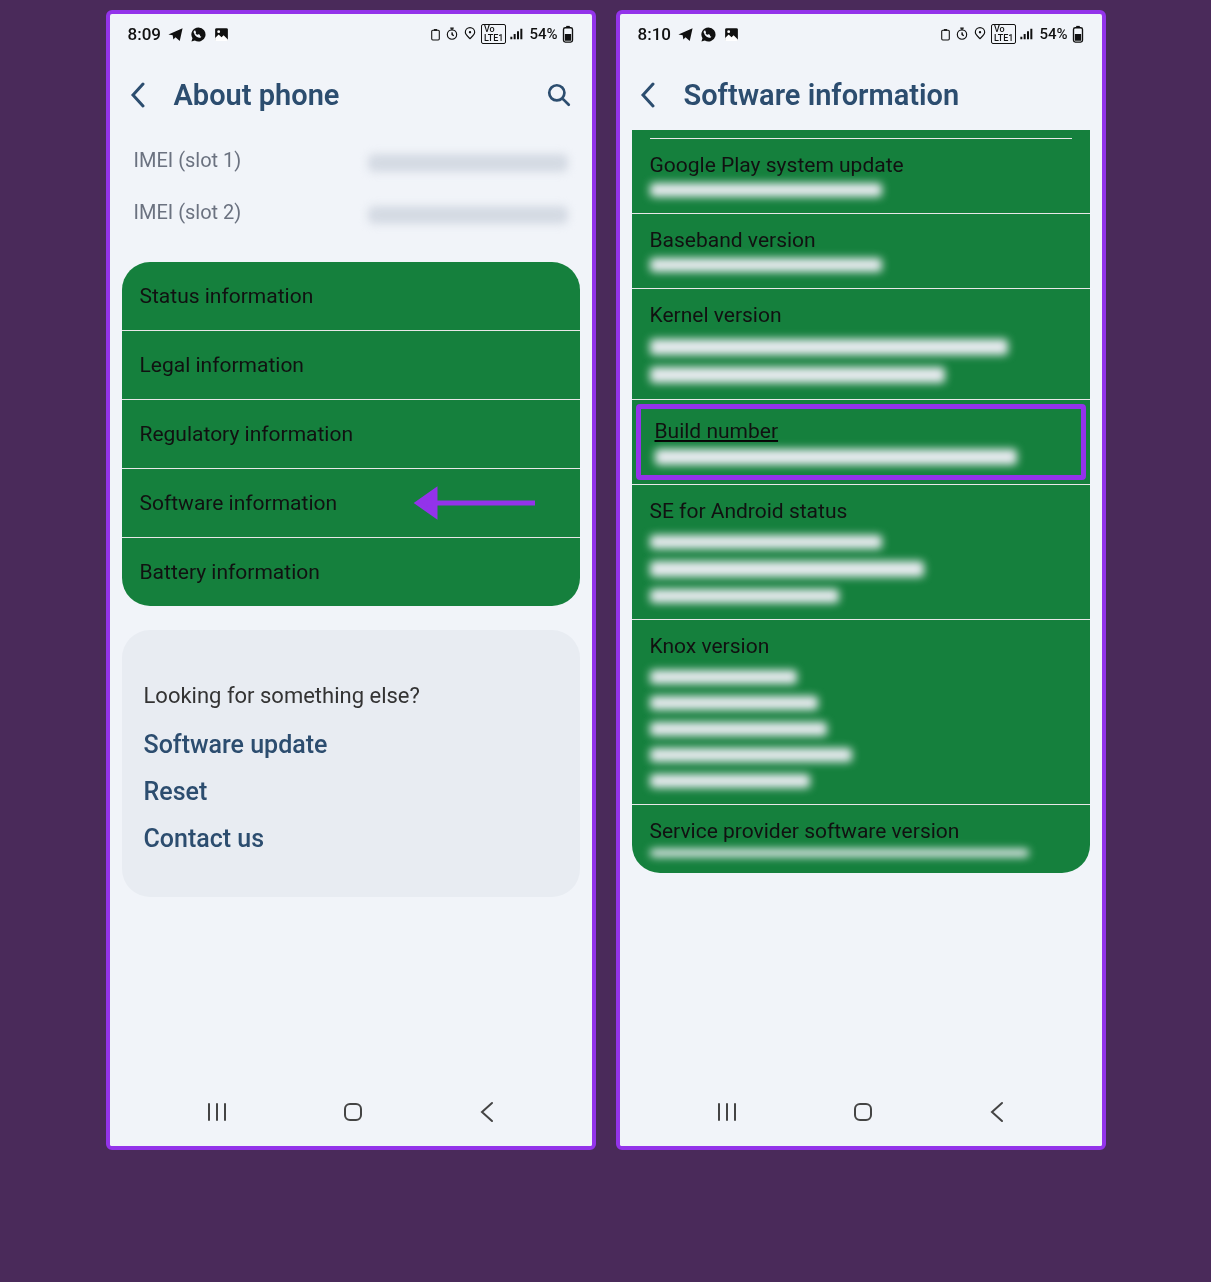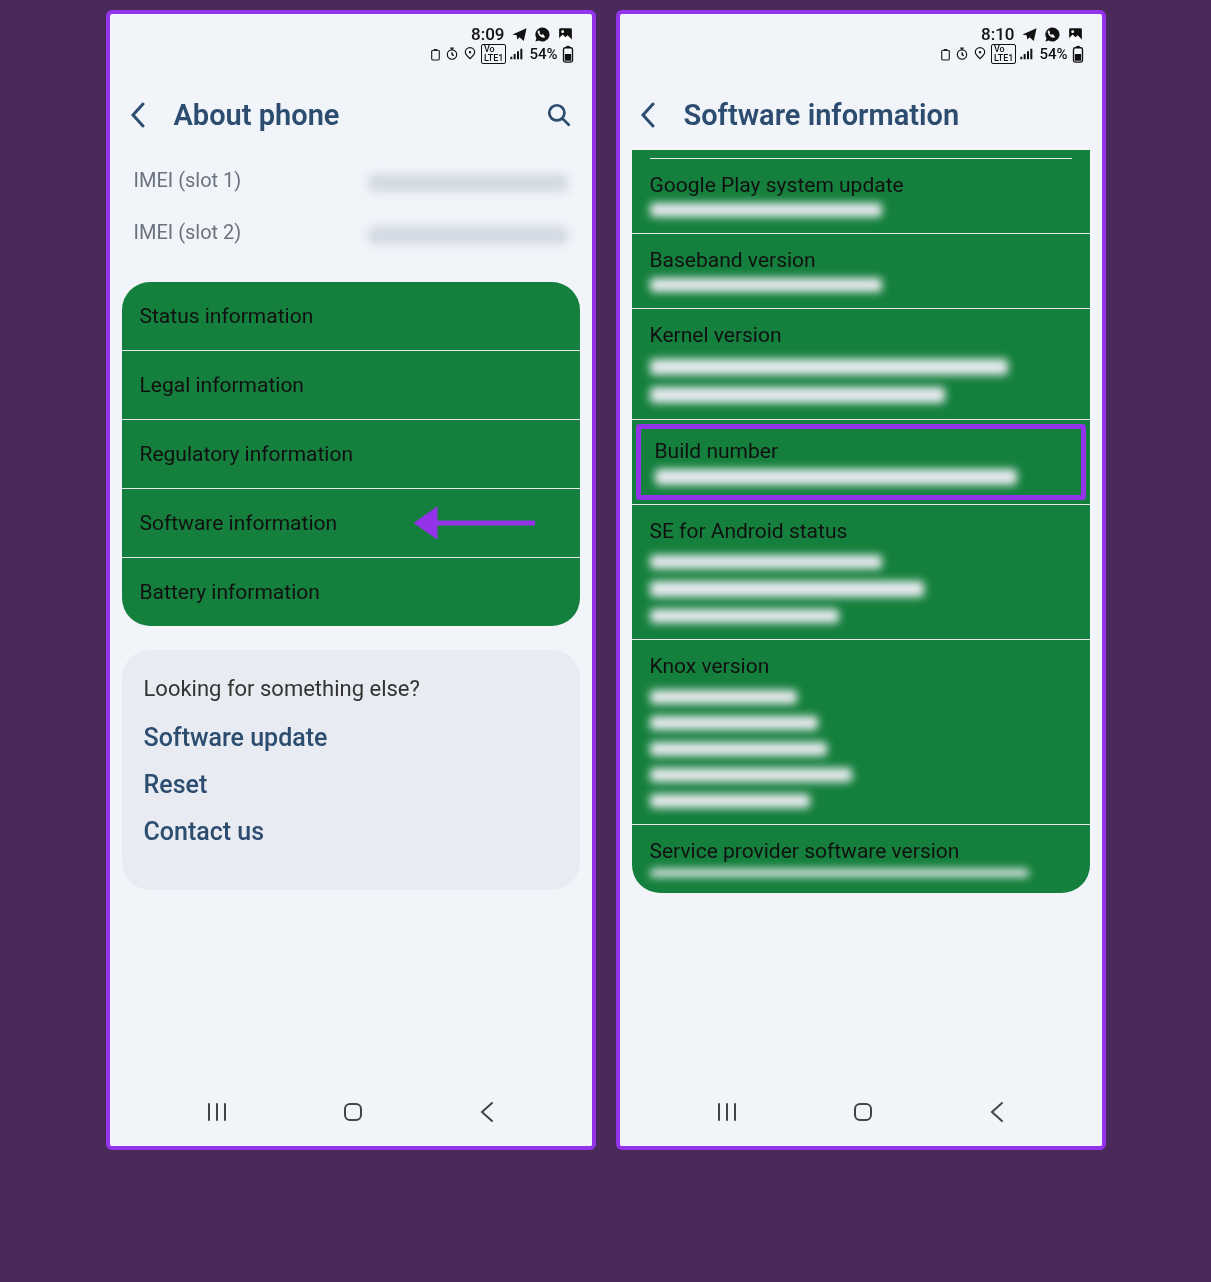--- a/index.html
+++ b/index.html
@@ -18,26 +18,25 @@
     border: 4px solid #9333ea;
     border-radius: 6px;
     overflow: hidden;
     display: flex;
     flex-direction: column;
     position: relative;
   }
   .status-bar {
     display: flex;
     justify-content: space-between;
-    align-items: flex-end;
+    align-items: center;
     padding: 10px 18px 6px;
     font-size: 17px;
     font-weight: 500;
     color: #111;
-    flex-direction: column;
   }
   .status-left { display: flex; align-items: center; gap: 6px; }
   .status-right { display: flex; align-items: center; gap: 4px; font-size: 15px; }
   .status-icons { display: flex; gap: 3px; align-items: center; }
   .header {
     display: flex;
     align-items: center;
     padding: 28px 20px 22px;
     gap: 28px;
   }
@@ -134,20 +133,21 @@
   .footer-section {
     background: #e8ecf2;
     border-radius: 28px;
     margin: 24px 12px 0;
     padding: 26px 22px;
   }
   .footer-title {
     font-size: 22px;
     color: #333;
     margin-bottom: 22px;
+    margin-top: 27px;
   }
   .footer-link {
     font-size: 25px;
     color: #2c4d6f;
     font-weight: 500;
     margin-bottom: 18px;
   }
   .nav-bar {
     margin-top: auto;
     display: flex;
@@ -357,21 +357,21 @@
       <div class="list-item-title">Baseband version</div>
       <div class="blurred-sub small"></div>
     </div>
     <div class="list-item-with-sub">
       <div class="list-item-title">Kernel version</div>
       <div class="blurred-multi">
         <div class="blurred-sub" style="width:85%"></div>
         <div class="blurred-sub" style="width:70%"></div>
       </div>
     </div>
-    <div class="list-item-with-sub" style="padding:6px 8px;">
+    <div class="list-item-with-sub" style="padding:6px 8px;text-decoration:underline;">
       <div class="highlight-box">
         <div class="list-item-title">Build number</div>
         <div class="blurred-sub" style="width:88%"></div>
       </div>
     </div>
     <div class="list-item-with-sub">
       <div class="list-item-title">SE for Android status</div>
       <div class="blurred-multi">
         <div class="blurred-sub small"></div>
         <div class="blurred-sub medium"></div>

